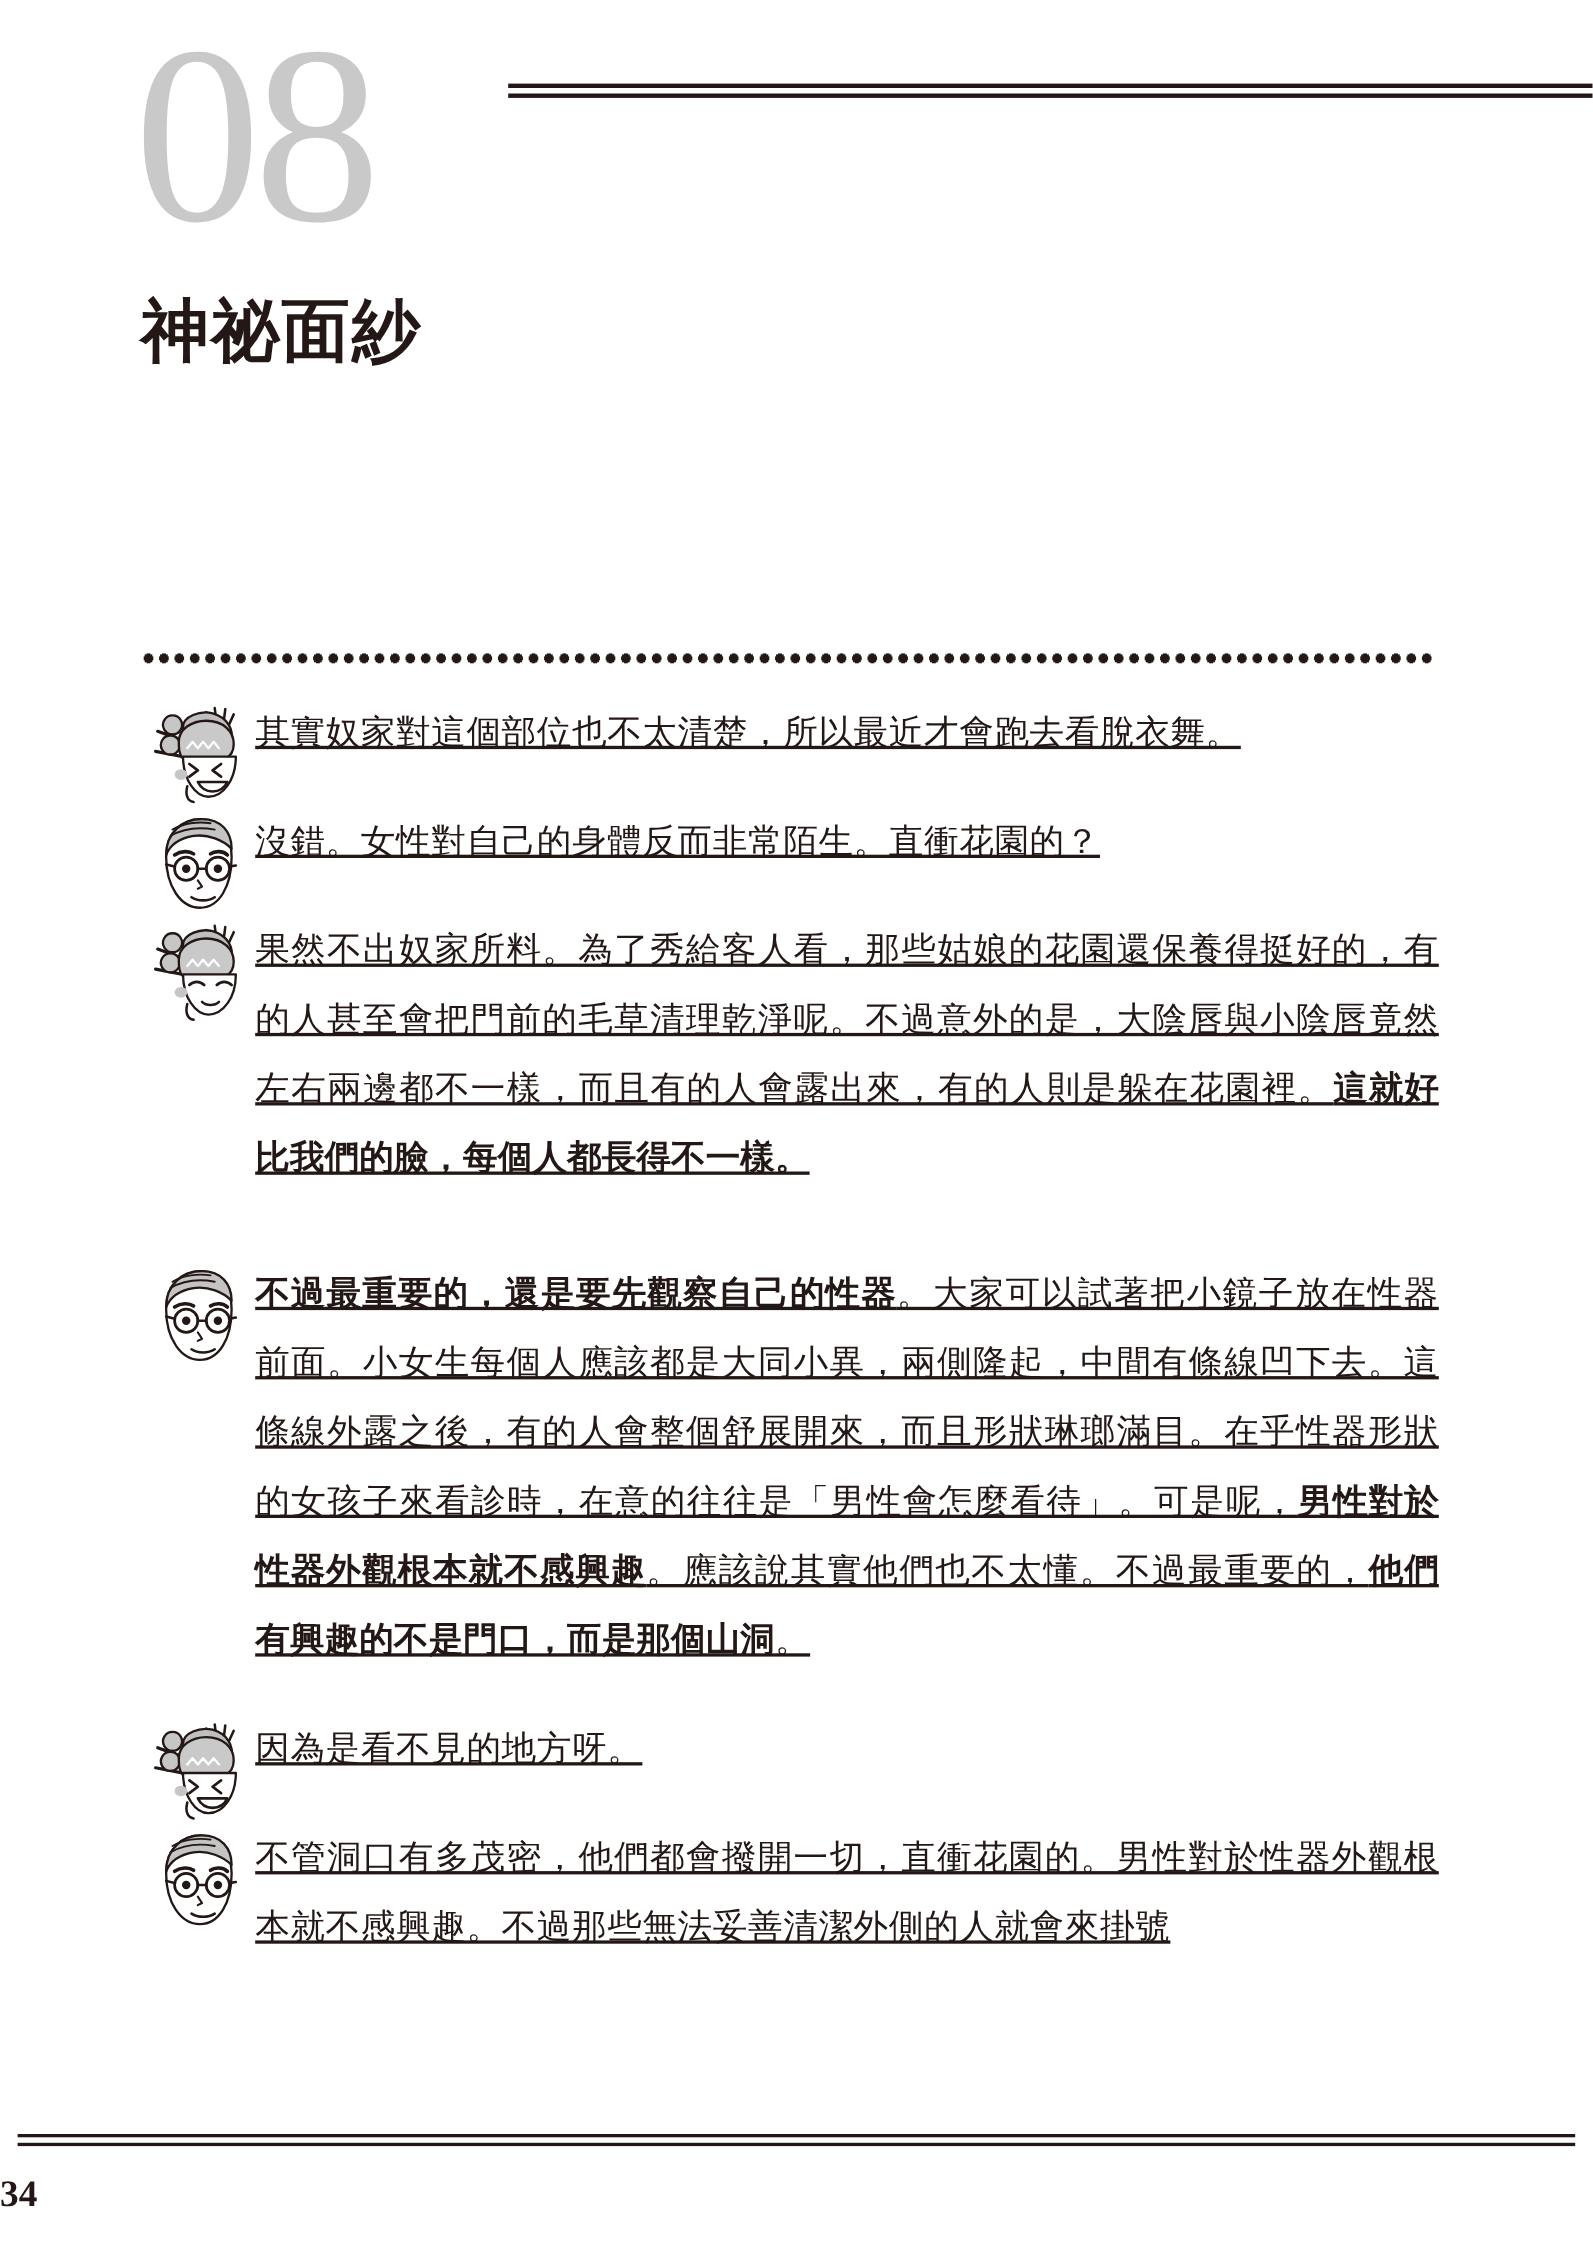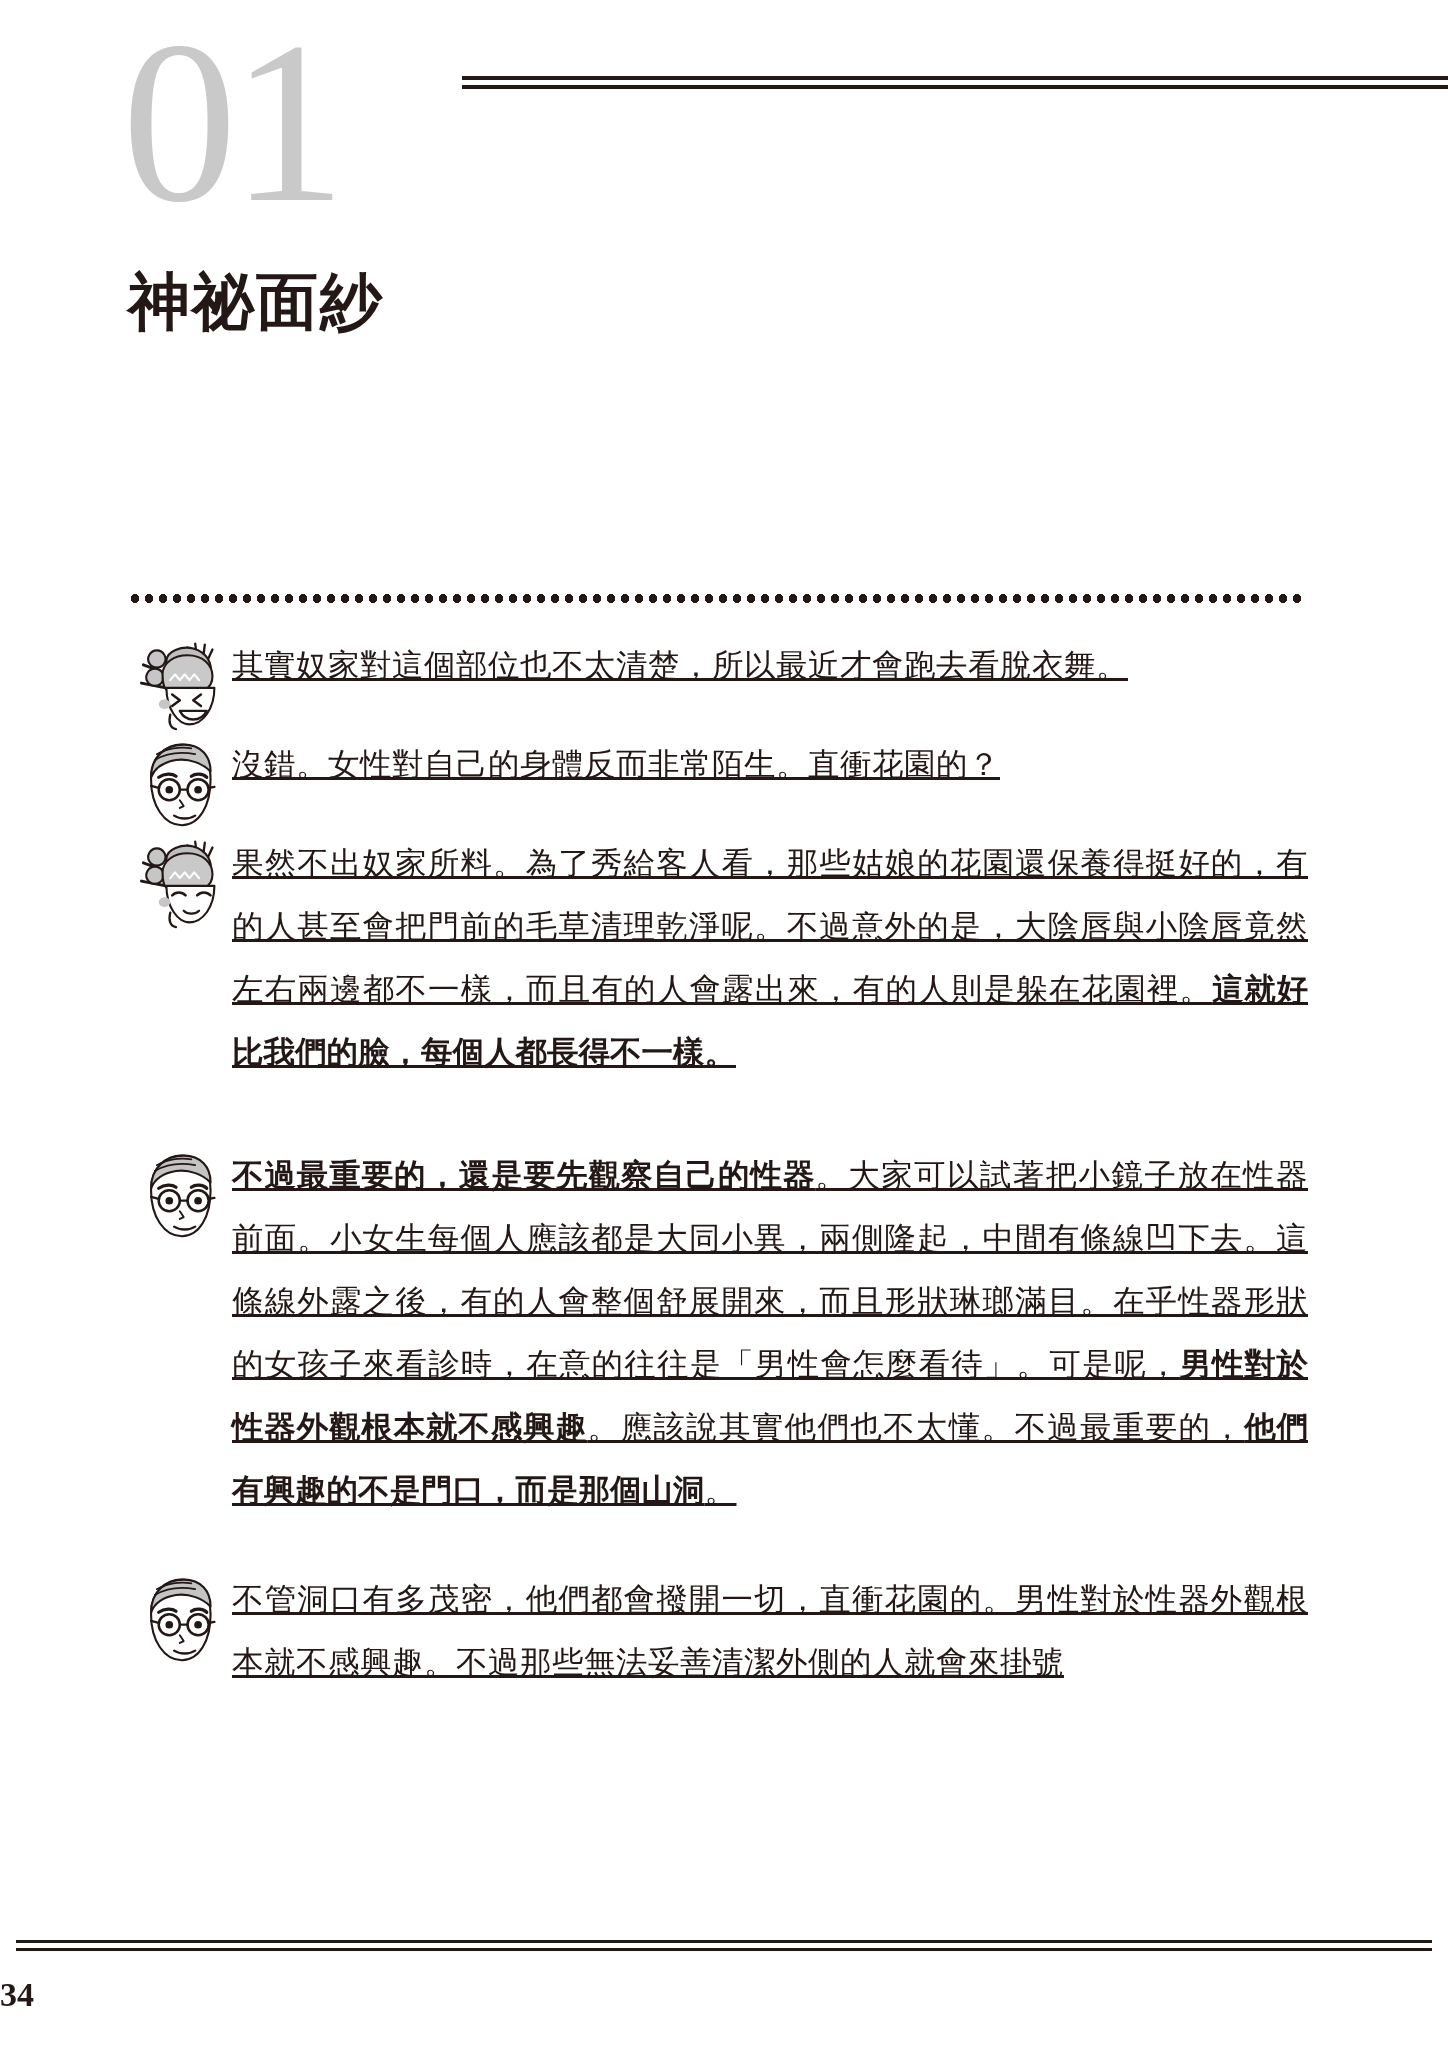--- a/index.html
+++ b/index.html
@@ -149,21 +149,21 @@
 
   
   .avatar svg { display: block; width: 100%; height: 100%; }
 </style>
 </head>
 <body>
 
 <div class="page">
 
   <div class="chapter-head">
-    <div class="chapter-number">01</div>
+    <div class="chapter-number">08</div>
     <div class="chapter-rule">
       <div class="bar top"></div>
       <div class="bar bottom"></div>
     </div>
   </div>
 
   <div class="chapter-title">
     <div class="tline">神祕面紗</div>
   </div>
 
@@ -264,20 +264,42 @@
           </g>
         </svg>
       </div>
       <div class="speech">
         <b>不過最重要的，還是要先觀察自己的性器</b><span>。大家可以試著把小鏡子放在性器前面。小女生每個人應該都是大同小異，兩側隆起，中間有條線凹下去。這條線外露之後，有的人會整個舒展開來，而且形狀琳瑯滿目。在乎性器形狀的女孩子來看診時，在意的往往是「男性會怎麼看待」。可是呢，</span><b>男性對於性器外觀根本就不感興趣</b><span>。應該說其實他們也不太懂。不過最重要的，</span><b>他們有興趣的不是門口，而是那個山洞</b><span>。</span>
       </div>
     </div>
 
     <div class="gap-sm"></div>
 
+    <div class="dialogue">
+      <div class="avatar">
+        <svg viewBox="0 0 100 100" xmlns="http://www.w3.org/2000/svg">
+          <g stroke="#231815" stroke-width="2.2" fill="none" stroke-linecap="round" stroke-linejoin="round">
+            <path d="M16 30 L54 44" stroke-width="3"></path>
+            <path d="M14 49 L50 56" stroke-width="3"></path>
+            <path d="M70 8 L72 24 M80 9 L78 25 M88 14 L82 27 M62 12 L68 26" stroke-width="2.4"></path>
+            <path d="M30 33 a9 9 0 1 1 0.1 0" fill="#c6c6c6"></path>
+            <path d="M28 52 a9 9 0 1 1 0.1 0" fill="#c6c6c6"></path>
+            <path d="M40 26 C40 16 56 10 68 13 C82 17 88 28 86 40 L40 40 Z" fill="#bfbfbf"></path>
+            <path d="M36 40 C36 28 48 20 62 20 C78 20 88 30 88 42 C88 50 84 54 80 56 L40 56 C36 52 36 46 36 40 Z" fill="#c9c9c9"></path>
+            <path d="M40 54 C40 76 52 92 64 92 C78 92 90 76 90 54 Z" fill="#ffffff"></path>
+            <path d="M46 61 l8 6 -8 6 M76 61 l-8 6 8 6" stroke-width="2.6"></path>
+            <path d="M54 78 C60 90 76 90 82 78 Z" fill="#ffffff" stroke-width="2.4"></path>
+            <path d="M44 46 l5 -6 5 6 5 -6 5 6 5 -6 5 6" stroke="#ffffff" stroke-width="2.2"></path>
+            <path d="M38 66 a6 5 0 1 0 0.1 0" fill="#c6c6c6" stroke="none"></path>
+            <path d="M44 82 C42 90 44 96 50 97" stroke-width="2.4"></path>
+          </g>
+        </svg>
+      </div>
+      <div class="speech">因為是看不見的地方呀。</div>
+    </div>
 
     <div class="gap-sm"></div>
 
     <div class="dialogue">
       <div class="avatar">
         <svg viewBox="0 0 100 100" xmlns="http://www.w3.org/2000/svg">
           <g stroke="#231815" stroke-width="2.2" fill="none" stroke-linecap="round" stroke-linejoin="round">
             <path d="M24 46 C24 22 40 10 56 10 C74 10 86 24 86 46 C86 74 74 94 56 94 C38 94 24 74 24 46 Z" fill="#ffffff"></path>
             <path d="M24 44 C24 22 40 10 58 10 C76 10 86 22 86 38 C78 30 64 24 50 26 C38 28 28 34 24 44 Z" fill="#c4c4c4"></path>
             <path d="M30 20 C40 14 54 12 66 14 M28 26 C40 19 54 17 70 20" stroke-width="1.8"></path>

